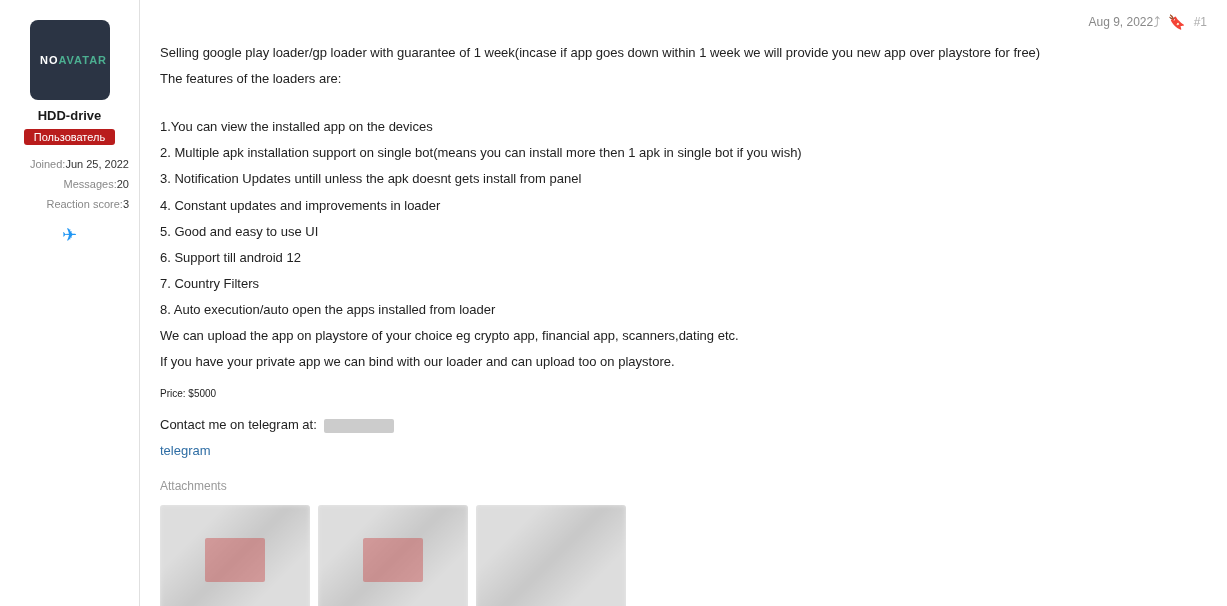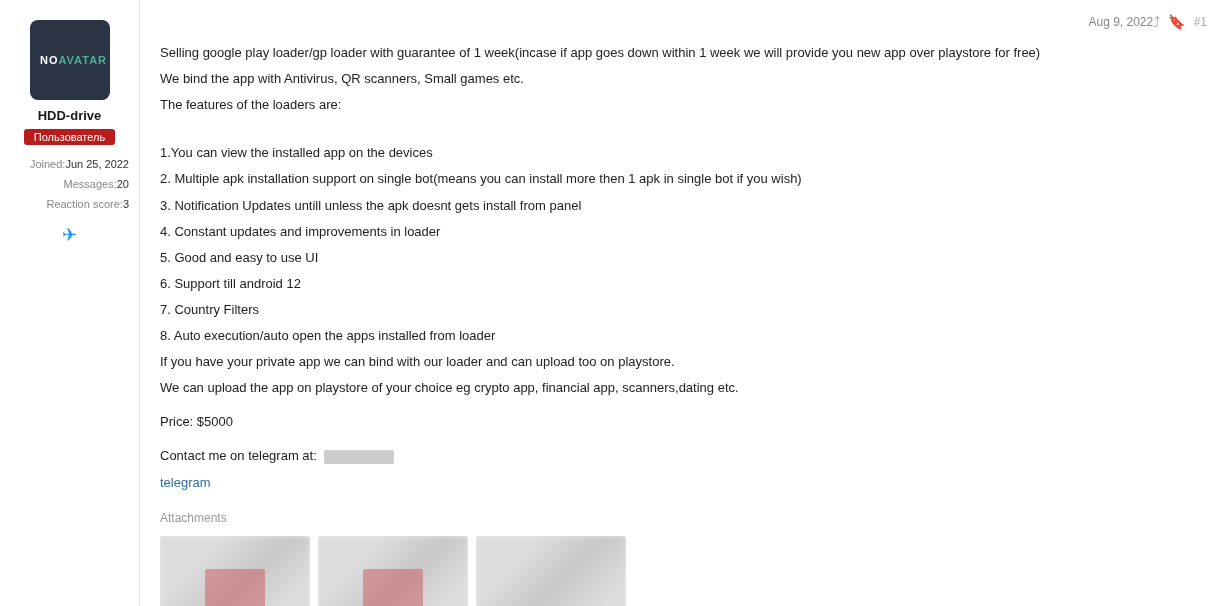--- a/index.html
+++ b/index.html
@@ -121,21 +121,21 @@
       line-height: 1.7;
       color: #222;
       flex: 1;
     }
     .post-body p { margin-bottom: 4px; }
     .post-body .bold { font-weight: normal; }
     .post-body .list-item { margin-left: 0; }
     .price-line {
       margin-top: 12px;
       margin-bottom: 12px;
-      font-size: 13px;
+      font-size: 10px;
     }
     .contact-section { margin-top: 4px; margin-bottom: 4px; }
     .telegram-link {
       color: #2e6da4;
       text-decoration: none;
       cursor: pointer;
     }
     .telegram-handle-blur {
       display: inline-block;
       background: #ccc;
@@ -218,33 +218,32 @@
       <span class="post-date">Aug 9, 2022</span>
       <div class="post-actions">
         <span class="post-action-icon" title="Share">⤴</span>
         <span class="post-action-icon" title="Bookmark">🔖</span>
         <span class="post-number">#1</span>
       </div>
     </div>
 
     <div class="post-body">
       <p>Selling google play loader/gp loader with guarantee of 1 week(incase if app goes down within 1 week we will provide you new app over playstore for free)</p>
-      <p>We bind the app with Antivirus, QR scanners, Small games etc.</p>
       <p class="bold">The features of the loaders are:</p>
       <br>
       <p class="list-item">1.You can view the installed app on the devices</p>
       <p class="list-item">2. Multiple apk installation support on single bot(means you can install more then 1 apk in single bot if you wish)</p>
       <p class="list-item">3. Notification Updates untill unless the apk doesnt gets install from panel</p>
       <p class="list-item">4. Constant updates and improvements in loader</p>
       <p class="list-item">5. Good and easy to use UI</p>
       <p class="list-item">6. Support till android 12</p>
       <p class="list-item">7. Country Filters</p>
       <p class="list-item">8. Auto execution/auto open the apps installed from loader</p>
+      <p>We can upload the app on playstore of your choice eg crypto app, financial app, scanners,dating etc.</p>
       <p>If you have your private app we can bind with our loader and can upload too on playstore.</p>
-      <p>We can upload the app on playstore of your choice eg crypto app, financial app, scanners,dating etc.</p>
 
       <div class="price-line">
         <p>Price: $5000</p>
       </div>
 
       <div class="contact-section">
         <p>
           <span>Contact me on telegram at:</span>
           <span class="telegram-handle-blur"></span>
         </p>

